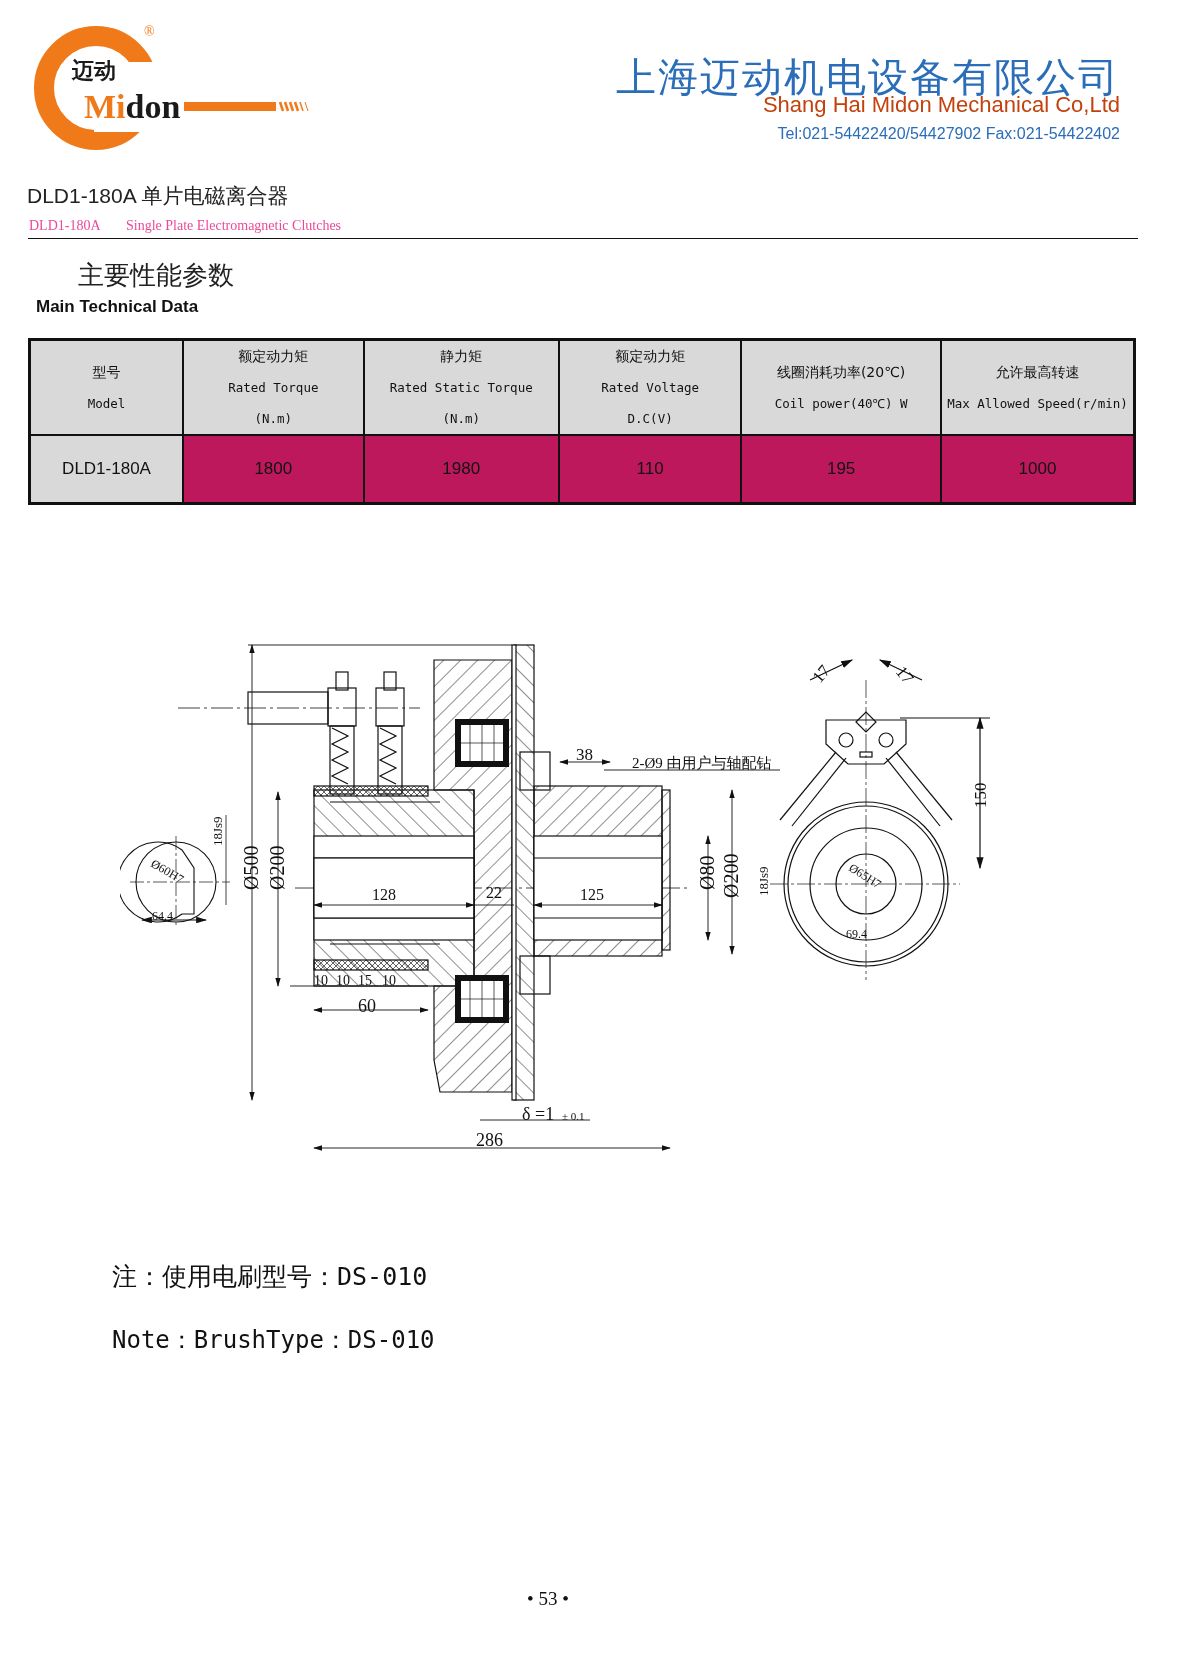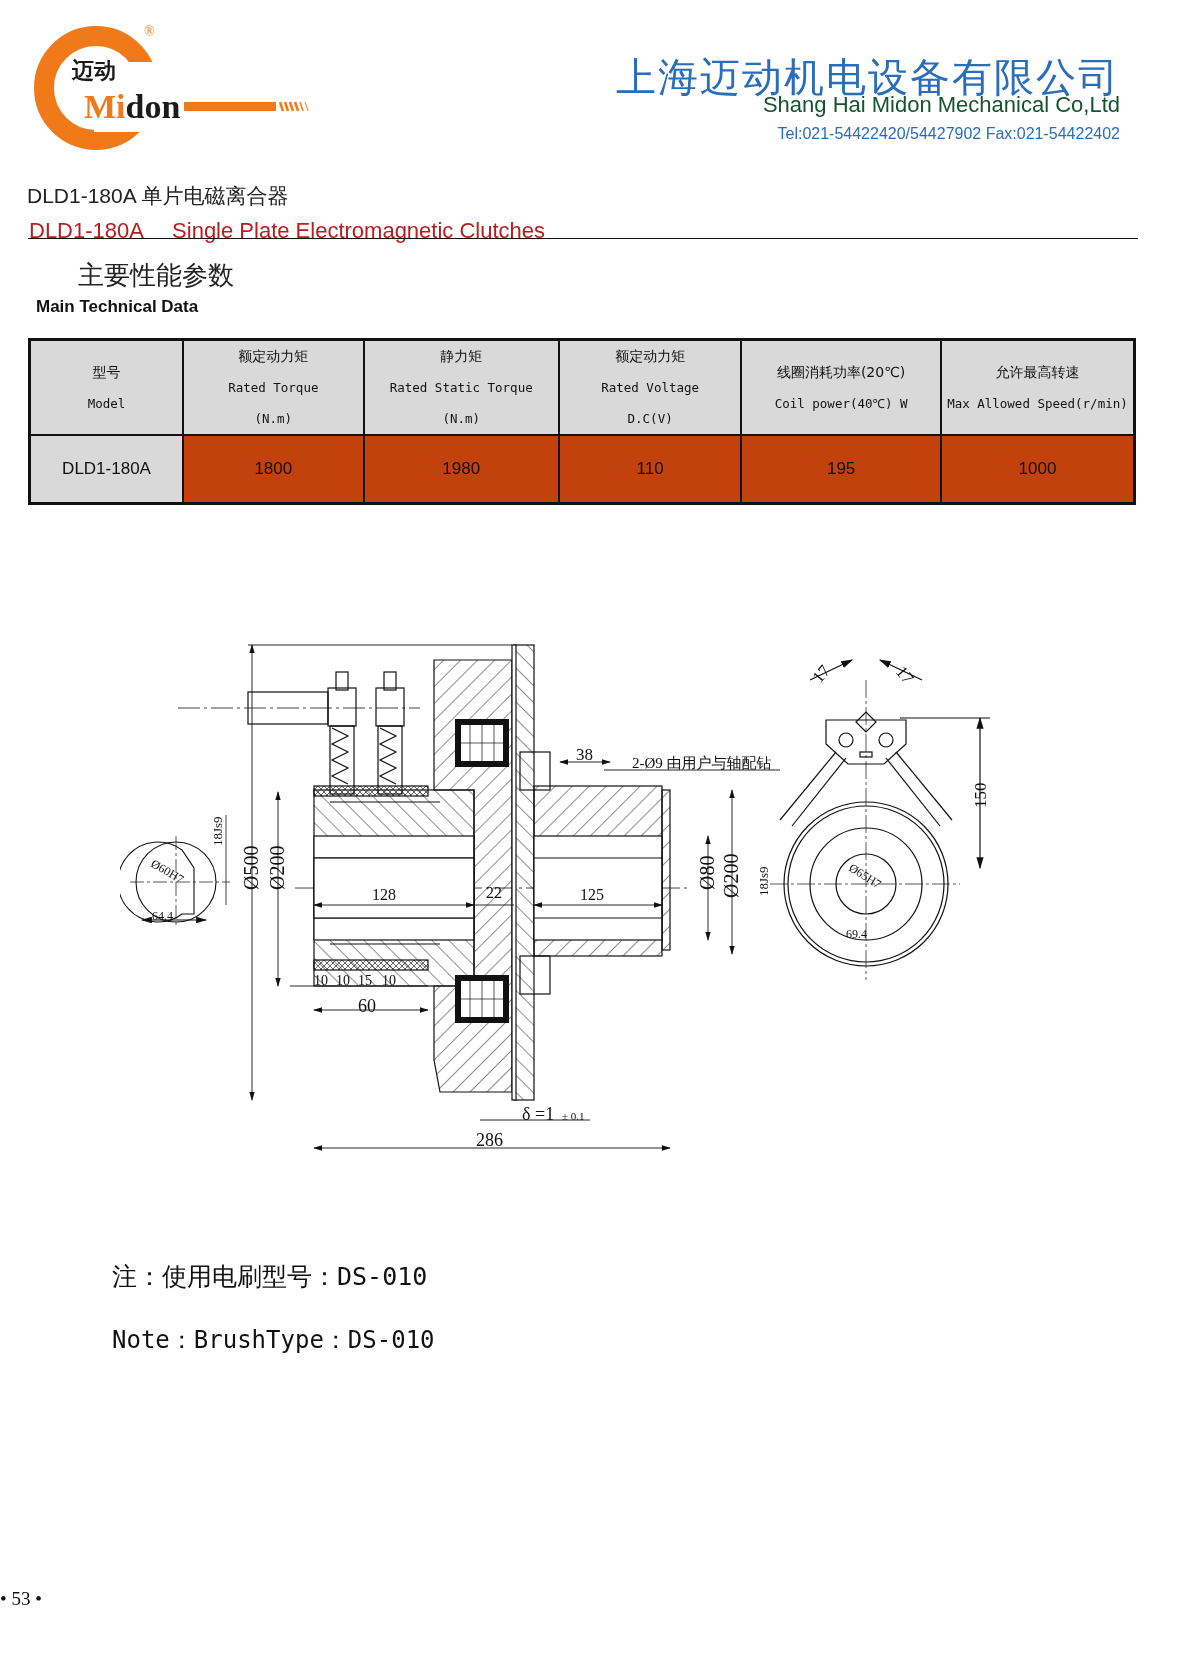--- a/index.html
+++ b/index.html
@@ -1,42 +1,42 @@
 <!DOCTYPE html>
 <html><head>
 <meta charset="utf-8">
 <style>
   html,body{margin:0;padding:0;background:#ffffff;}
   body{width:1180px;height:1668px;position:relative;overflow:hidden;font-family:"DejaVu Sans",sans-serif;color:#111;}
   .abs{position:absolute;}
   
   #logo{left:34px;top:22px;width:300px;height:130px;}
   .co-cn{right:60px;top:50px;font-size:40px;color:#2a6db8;letter-spacing:2px;font-family:"DejaVu Sans",sans-serif;}
-  .co-en{right:60px;top:92px;font-size:22px;color:#14532d;font-family:"Liberation Sans",sans-serif;}
+  .co-en{right:60px;top:92px;font-size:22px;color:#c2410c;font-family:"Liberation Sans",sans-serif;}
   .co-tel{right:60px;top:125px;font-size:16px;color:#2a6db8;font-family:"Liberation Sans",sans-serif;}
   
   .title-cn{left:27px;top:182px;font-size:21px;color:#222;font-family:"Liberation Sans",sans-serif;}
-  .title-en{left:29px;top:218px;font-size:22px;color:#b91c1c;font-family:Liberation Sans, sans-serif;}
+  .title-en{left:29px;top:218px;font-size:14px;color:#ec4899;font-family:Liberation Serif, serif;}
   .title-en span{display:inline-block;}
   .title-en .model{margin-right:22px;}
   .rule{left:28px;top:238px;width:1110px;height:1px;background:#111;}
   .sec-cn{left:30px;top:258px;font-size:26px;color:#222;margin-left:48px;}
   .sec-en{left:36px;top:297px;font-size:17px;font-weight:bold;font-family:"Liberation Sans",sans-serif;}
   
   table.spec{position:absolute;left:28px;top:338px;width:1108px;border-collapse:collapse;border:3px solid #111;}
   table.spec th,table.spec td{border:2px solid #111;text-align:center;vertical-align:middle;}
   table.spec th{background:#d9d9d9;height:92px;font-weight:normal;font-family:"DejaVu Sans Mono",monospace;font-size:12.5px;line-height:31px;color:#111;padding:0 4px;}
   table.spec th .cn{font-family:"DejaVu Sans",sans-serif;font-size:14px;}
-  table.spec td{height:64px;font-size:17px;font-family:"Liberation Sans",sans-serif;background:#c2410c;}
+  table.spec td{height:64px;font-size:17px;font-family:"Liberation Sans",sans-serif;background:#be185d;}
   table.spec td.model-cell{background:#d9d9d9;}
   
   #drawing{left:120px;top:620px;width:900px;height:560px;}
   .note-cn{left:112px;top:1260px;font-size:25px;font-family:"DejaVu Sans Mono",monospace;color:#111;}
   .note-en{left:112px;top:1324px;font-size:24px;font-family:"DejaVu Sans Mono",monospace;color:#111;}
-  .page-num{left:0;width:1096px;top:1588px;text-align:left;font-size:19px;font-family:"Liberation Serif",serif;}
+  .page-num{left:0;width:1096px;top:1588px;text-align:center;font-size:19px;font-family:"Liberation Serif",serif;}
   svg text{font-family:"Liberation Serif",serif;}
 </style>
 </head>
 <body>
 
 <svg id="logo" class="abs" viewBox="0 0 300 130">
   <circle cx="62" cy="66" r="52" fill="none" stroke="#f07a1a" stroke-width="20"></circle>
   <rect x="60" y="40" width="70" height="70" fill="#fff"></rect>
   <text x="38" y="56" font-size="22" font-weight="bold" fill="#1a1a1a" font-family="DejaVu Sans, sans-serif">迈动</text>
   <text x="50" y="96" font-size="34" font-weight="bold" font-family="DejaVu Sans, sans-serif">

